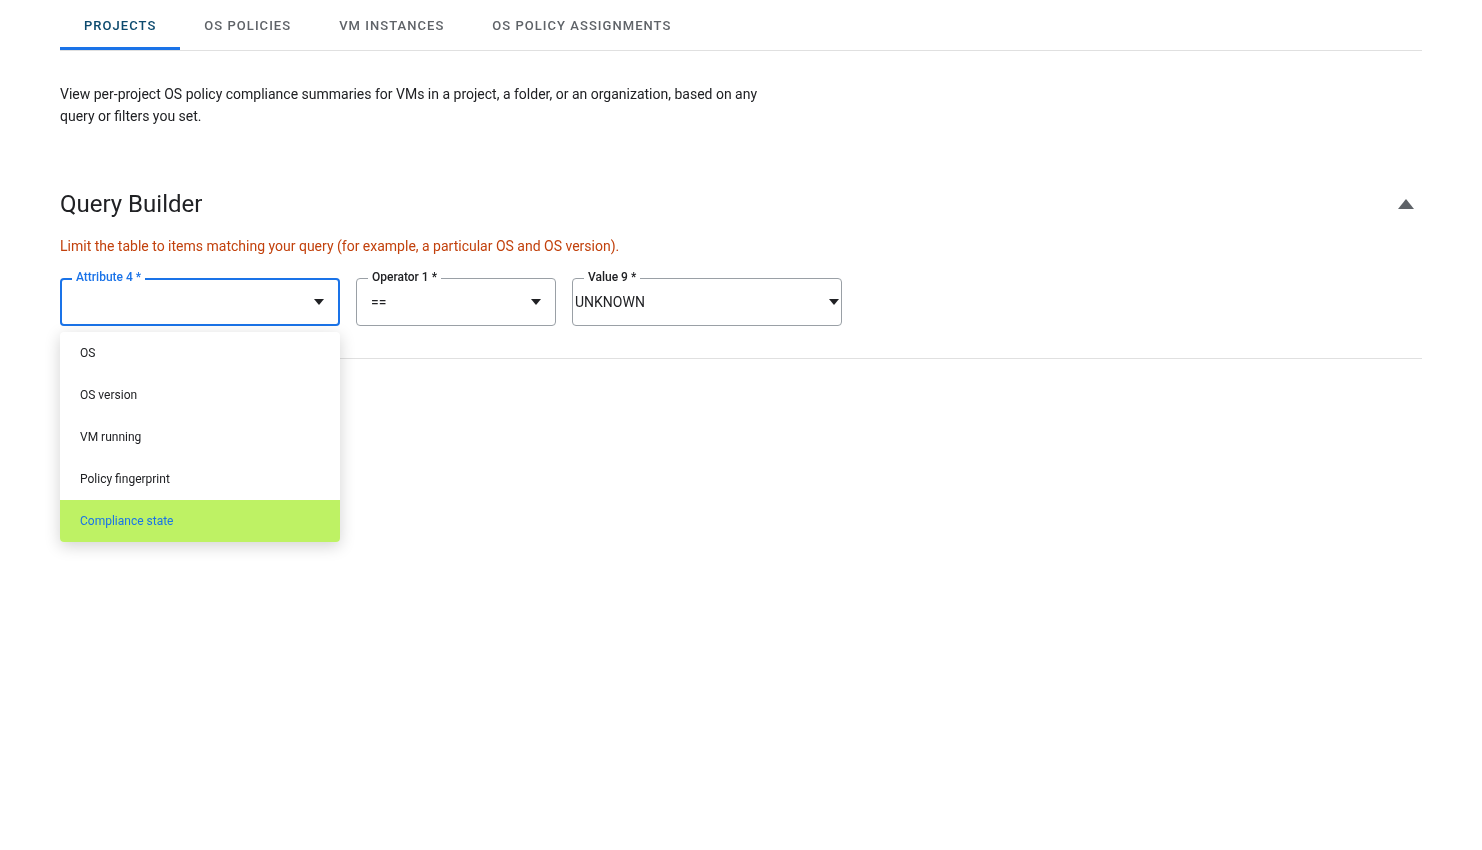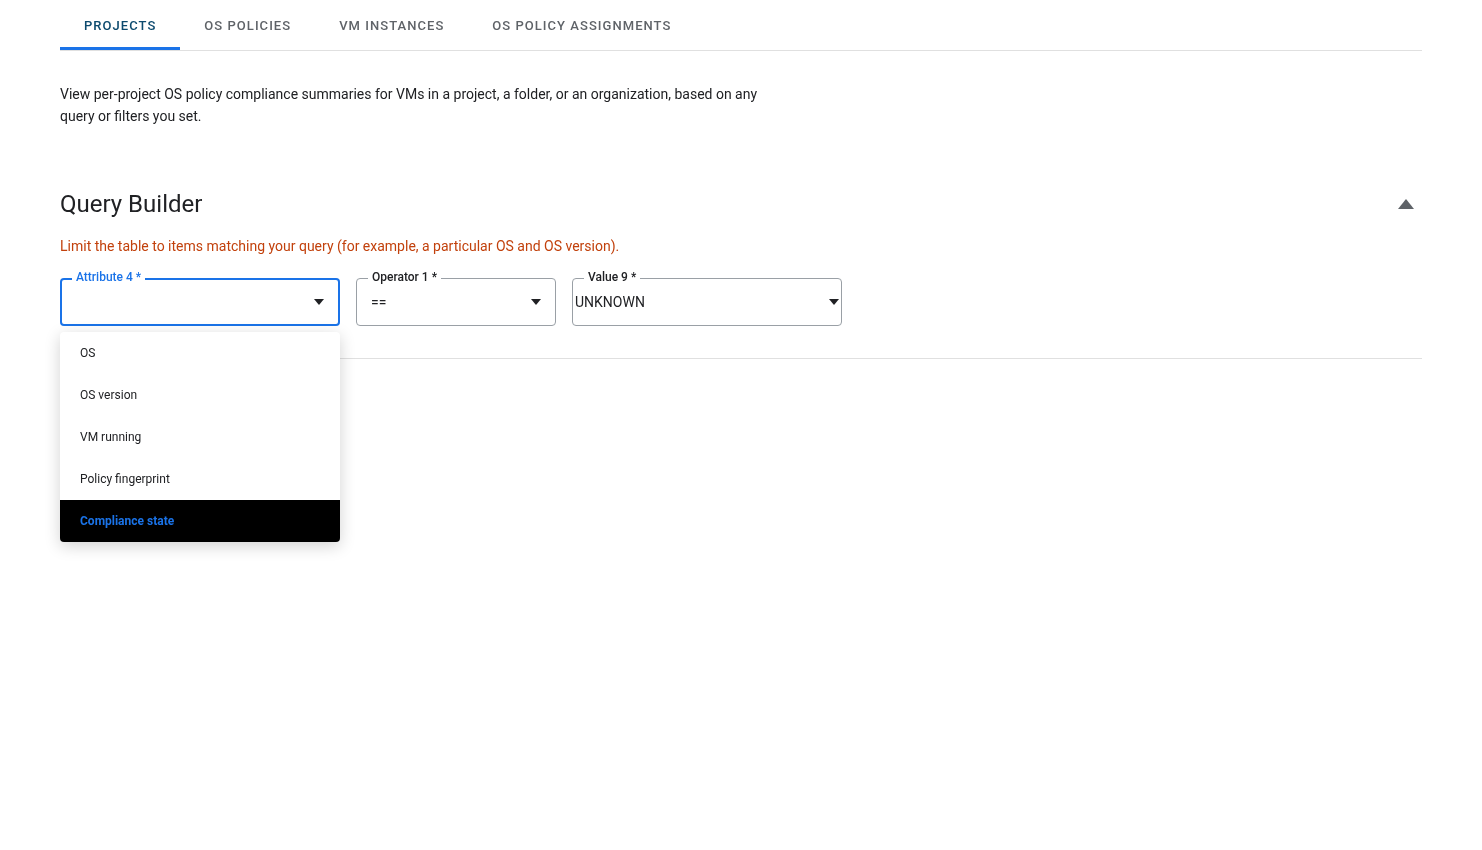--- a/index.html
+++ b/index.html
@@ -163,23 +163,23 @@
 
     .dropdown-item {
       padding: 14px 20px;
       font-size: 12px;
       color: #202124;
       cursor: pointer;
       white-space: nowrap;
     }
 
     .dropdown-item.selected {
-      background: #000000;
+      background: #bef264;
       color: #1a73e8;
-      font-weight: 700;
+      font-weight: 400;
     }
 
     
     .operator-field {
       border: 1px solid #9aa0a6;
       border-radius: 4px;
       padding: 12px 14px;
       font-size: 14px;
       color: #202124;
       background: #fff;

